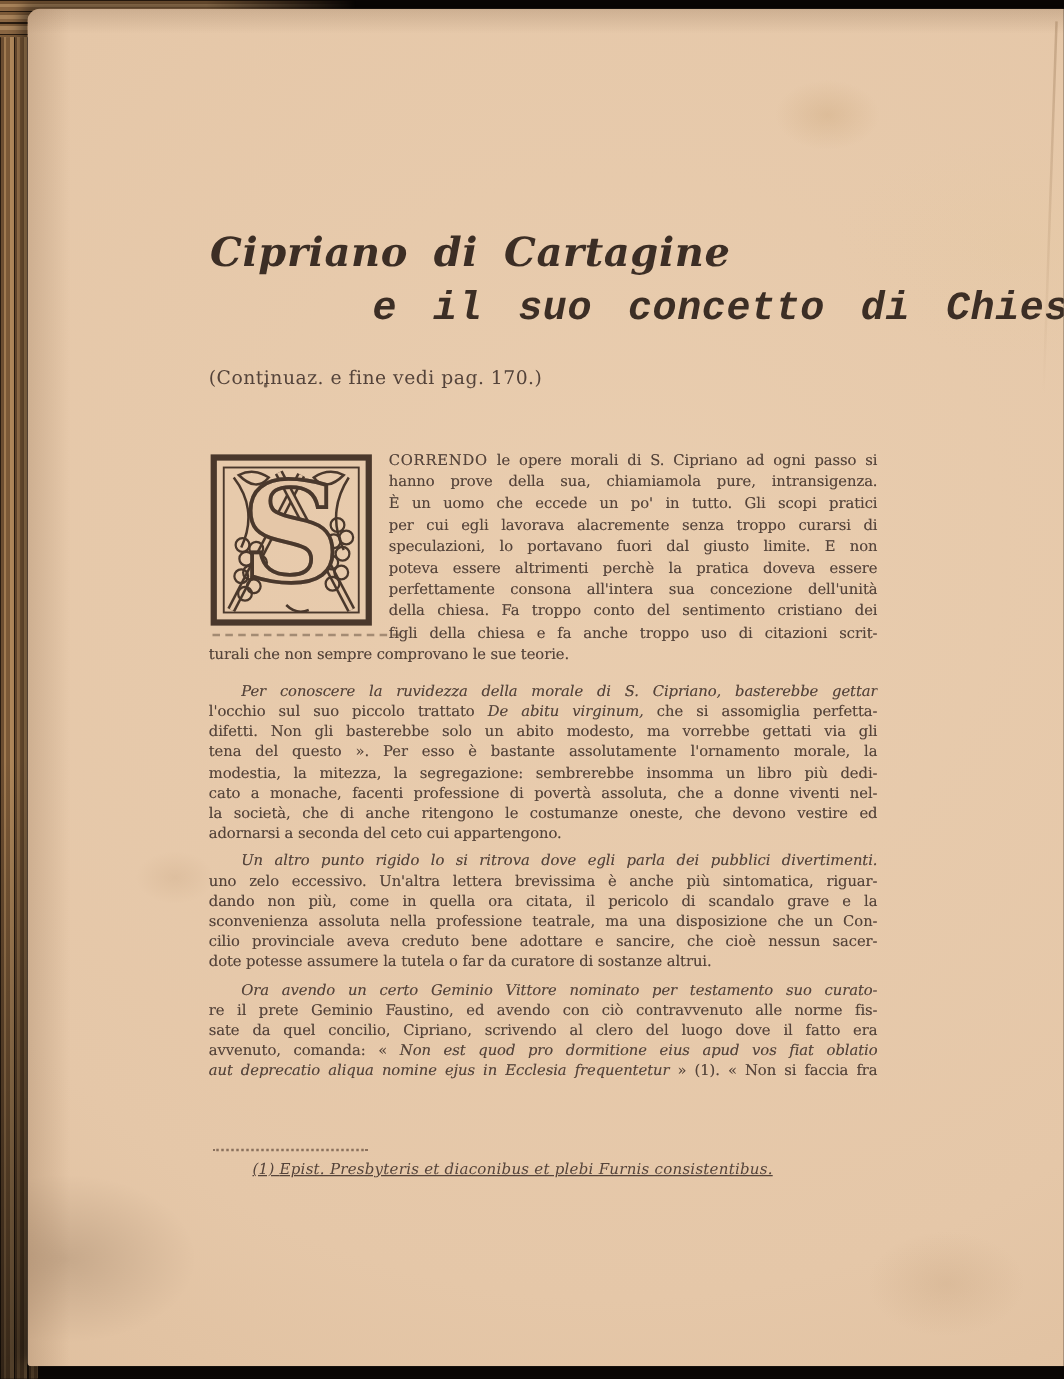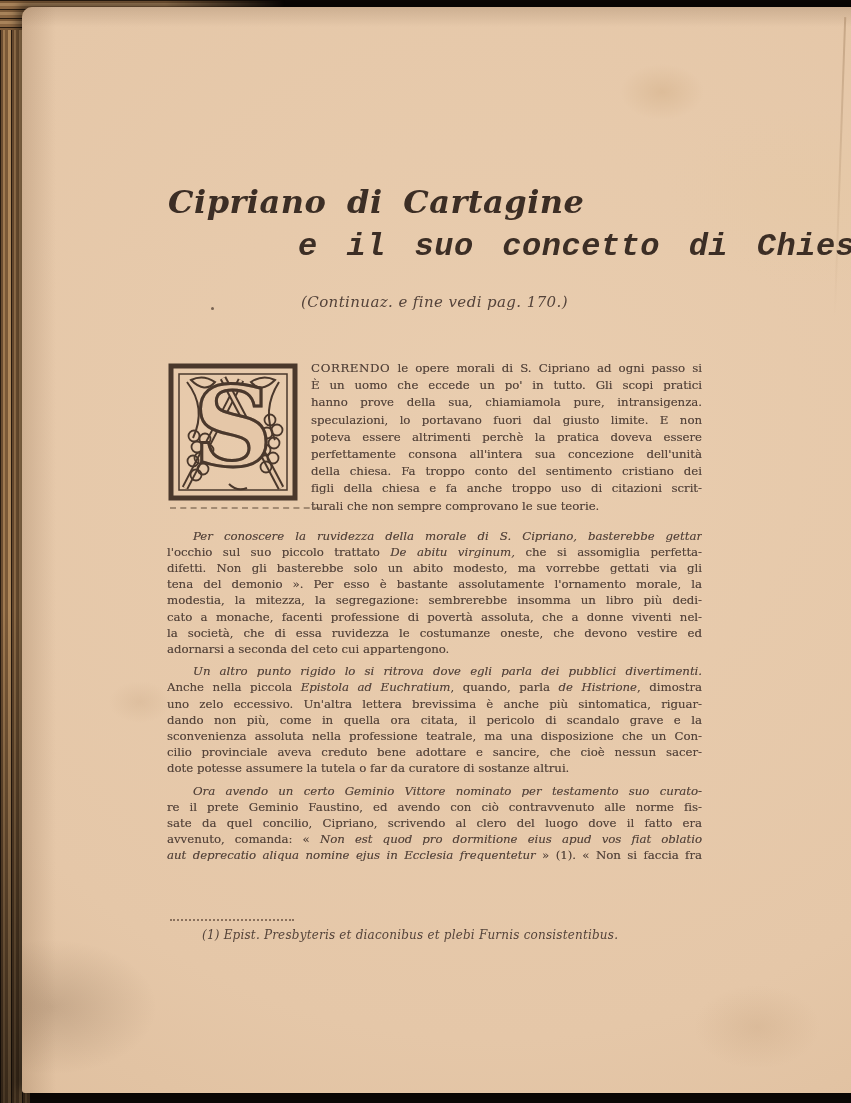--- a/index.html
+++ b/index.html
@@ -35,22 +35,22 @@
       radial-gradient(90px 60px at 735px 1020px, rgba(170,130,90,.16), transparent 70%),
       radial-gradient(45px 30px at 118px 695px, rgba(160,120,80,.12), transparent 70%),
       radial-gradient(140px 90px at 30px 1000px, rgba(70,45,25,.18), transparent 75%);}
   .crease{position:absolute;top:10px;right:38px;width:2px;height:300px;
     background:linear-gradient(180deg,rgba(140,105,70,.35),rgba(140,105,70,0));transform:rotate(2deg);}
   
   .title-l1,.title-l2{position:absolute;font-style:italic;font-weight:600;
     color:var(--title-ink);font-size:32px;letter-spacing:.5px;word-spacing:9px;white-space:nowrap;}
   .title-l1{left:146px;top:176px;}
   .title-l2{left:276px;top:221px;font-family:Liberation Mono, monospace;}
-  .subtitle{position:absolute;left:145px;top:286px;width:535px;text-align:center;
-    font-style:italic;font-size:15px;letter-spacing:.4px;color:var(--ink);}
+  .subtitle{position:absolute;left:145px;top:286px;width:535px;text-align:left;
+    font-size:15px;letter-spacing:.4px;color:var(--ink);}
   .speck{position:absolute;left:189px;top:300px;width:3px;height:3px;border-radius:50%;
     background:rgba(60,45,35,.65);}
   
   .body{position:absolute;left:145px;top:353px;width:535px;color:var(--ink);
     font-size:11.8px;letter-spacing:-.05px;text-shadow:0 0 .4px rgba(84,67,58,.5);}
   .para{margin:0;}
   .para:nth-of-type(2){margin-top:13px;}
   .para:nth-of-type(3){margin-top:6px;}
   .para:nth-of-type(4){margin-top:6px;}
   .ln{height:16.2px;line-height:16.2px;text-align:justify;text-align-last:justify;
@@ -61,21 +61,21 @@
   .sc{font-variant:small-caps;letter-spacing:.6px;}
   i{font-style:italic;}
   
   .dropcap{float:left;width:132px;height:140px;margin:2px 12px 8px 0;}
   .dash-artifact{position:absolute;left:148px;top:500px;width:150px;height:0;
     border-top:2px dashed rgba(96,75,58,.5);}
   
   .fn-rule{position:absolute;left:148px;top:912px;width:124px;height:0;
     border-top:2px dotted rgba(107,84,68,.75);}
   .footnote{position:absolute;left:180px;top:921px;font-size:12px;font-style:italic;
-    color:var(--ink);letter-spacing:.2px;}
+    color:var(--ink);letter-spacing:.2px;text-decoration:underline;}
 </style>
 </head>
 <body>
 
 <div class="scan">
   <div class="edge-left"></div>
   <div class="edge-top"></div>
   <div class="page">
     <div class="stains"></div>
     <div class="crease"></div>
@@ -120,42 +120,42 @@
                   <circle cx="107" cy="81" r="5.5"></circle>
           <circle cx="98" cy="88" r="5.5"></circle>
                   <circle cx="106" cy="96" r="5.5"></circle>
           <circle cx="99" cy="105" r="5.5"></circle>
         </g>
       </g>
       <text x="66" y="103" text-anchor="middle" font-family="DejaVu Serif, serif" font-size="110" font-weight="bold" style="fill:var(--paper)" stroke="#4a382c" stroke-width="3">S</text>
     </svg>
   </div>
 <div class="ln"><span class="sc">CORRENDO</span> le opere morali di S. Cipriano ad ogni passo si</div>
+          <div class="ln">hanno prove della sua, chiamiamola pure, intransigenza.</div>
           <div class="ln">È un uomo che eccede un po' in tutto. Gli scopi pratici</div>
-          <div class="ln">hanno prove della sua, chiamiamola pure, intransigenza.</div>
+          <div class="ln">per cui egli lavorava alacremente senza troppo curarsi di</div>
           <div class="ln">speculazioni, lo portavano fuori dal giusto limite. E non</div>
           <div class="ln">poteva essere altrimenti perchè la pratica doveva essere</div>
           <div class="ln">perfettamente consona all'intera sua concezione dell'unità</div>
           <div class="ln">della chiesa. Fa troppo conto del sentimento cristiano dei</div>
           <div class="ln">figli della chiesa e fa anche troppo uso di citazioni scrit-</div>
           <div class="ln last">turali che non sempre comprovano le sue teorie.</div>
         </div>
         <div class="para indent">
           <div class="ln">Per conoscere la ruvidezza della morale di S. Cipriano, basterebbe gettar</div>
           <div class="ln">l'occhio sul suo piccolo trattato <i>De abitu virginum,</i> che si assomiglia perfetta-</div>
           <div class="ln">difetti. Non gli basterebbe solo un abito modesto, ma vorrebbe gettati via gli</div>
-          <div class="ln">tena del demonio ». Per esso è bastante assolutamente l'ornamento morale, la</div>
+          <div class="ln">tena del questo ». Per esso è bastante assolutamente l'ornamento morale, la</div>
           <div class="ln">modestia, la mitezza, la segregazione: sembrerebbe insomma un libro più dedi-</div>
           <div class="ln">cato a monache, facenti professione di povertà assoluta, che a donne viventi nel-</div>
-          <div class="ln">la società, che di essa ruvidezza le costumanze oneste, che devono vestire ed</div>
+          <div class="ln">la società, che di anche ritengono le costumanze oneste, che devono vestire ed</div>
           <div class="ln last">adornarsi a seconda del ceto cui appartengono.</div>
         </div>
         <div class="para indent">
           <div class="ln">Un altro punto rigido lo si ritrova dove egli parla dei pubblici divertimenti.</div>
-          <div class="ln">Anche nella piccola <i>Epistola ad Euchratium</i>, quando, parla <i>de Histrione</i>, dimostra</div>
           <div class="ln">uno zelo eccessivo. Un'altra lettera brevissima è anche più sintomatica, riguar-</div>
           <div class="ln">dando non più, come in quella ora citata, il pericolo di scandalo grave e la</div>
           <div class="ln">sconvenienza assoluta nella professione teatrale, ma una disposizione che un Con-</div>
           <div class="ln">cilio provinciale aveva creduto bene adottare e sancire, che cioè nessun sacer-</div>
           <div class="ln last">dote potesse assumere la tutela o far da curatore di sostanze altrui.</div>
         </div>
         <div class="para indent">
           <div class="ln">Ora avendo un certo Geminio Vittore nominato per testamento suo curato-</div>
           <div class="ln">re il prete Geminio Faustino, ed avendo con ciò contravvenuto alle norme fis-</div>
           <div class="ln">sate da quel concilio, Cipriano, scrivendo al clero del luogo dove il fatto era</div>

